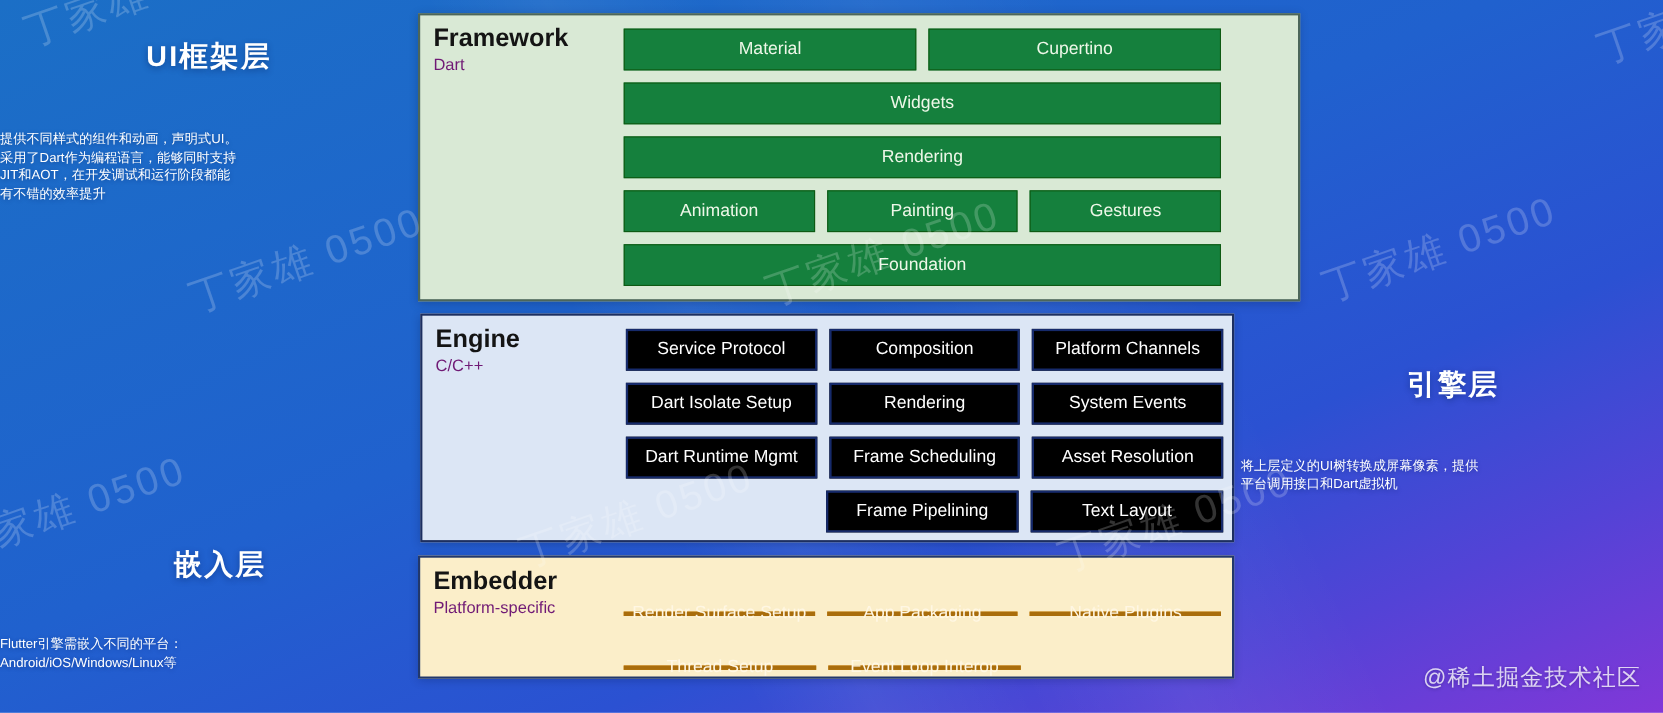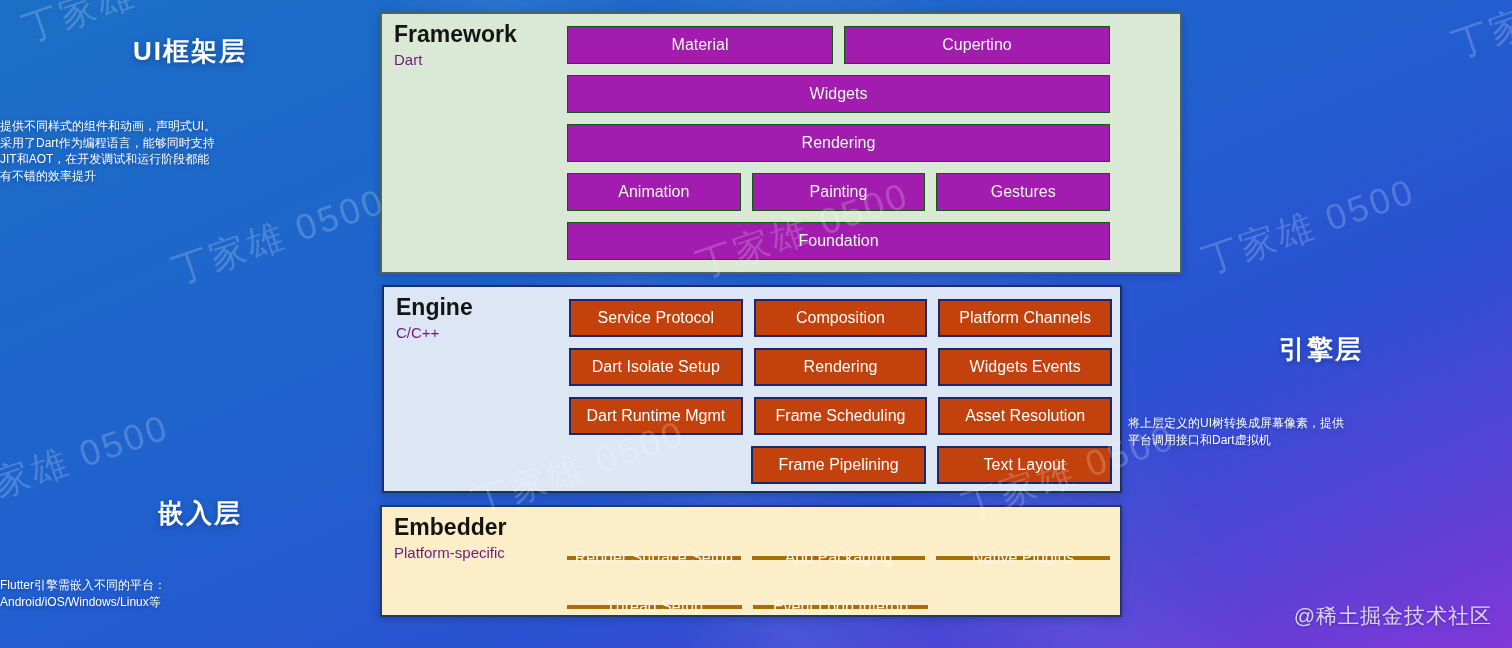--- a/index.html
+++ b/index.html
@@ -30,22 +30,22 @@
   .panel{position:absolute;box-sizing:border-box;box-shadow:0 2px 8px rgba(0,20,60,0.25);}
   #framework-panel{left:380px;top:12px;width:802px;height:262px;background:#d9e9d5;border:2px solid rgba(28,58,48,0.75);}
   #engine-panel{left:382px;top:285px;width:740px;height:208px;background:#dce6f5;border:2px solid #1d2f60;}
   #embedder-panel{left:380px;top:505px;width:742px;height:112px;background:#fbeec9;border:2px solid #22386b;}
   .panel-head{position:absolute;left:12px;top:8px;}
   .panel-title{font-size:23px;font-weight:700;color:#141414;line-height:1.1;}
   .panel-sub{font-size:15px;color:#701a75;margin-top:4px;}
   .rows{position:absolute;left:185px;top:12px;width:543px;}
   .row{display:flex;gap:11px;height:38px;margin-bottom:11px;}
   .box{flex:1;display:flex;align-items:center;justify-content:center;font-size:16px;white-space:nowrap;}
-  .box.g{background:#a21caf;border:1px solid #0e5a13;color:#eef7e8;}
-  .box.b{background:#c2410c;border:2px solid #162a6b;color:#ffffff;}
+  .box.g{background:#15803d;border:1px solid #0e5a13;color:#eef7e8;}
+  .box.b{background:#000000;border:2px solid #162a6b;color:#ffffff;}
   .box.o{background:#e6971b;border:2px solid #a96d0c;color:#fff7e4;margin-top:36px;}
   .spacer{flex:1;visibility:hidden;}
   
   .wm{
     position:absolute;color:rgba(255,255,255,0.20);font-size:36px;
     letter-spacing:3px;white-space:nowrap;transform:rotate(-19deg);
     pointer-events:none;font-weight:400;
   }
   #credit{
     position:absolute;right:20px;top:602px;color:rgba(255,255,255,0.78);
@@ -100,21 +100,21 @@
     </div>
     <div class="rows">
       <div class="row">
         <div class="box b">Service Protocol</div>
         <div class="box b">Composition</div>
         <div class="box b">Platform Channels</div>
       </div>
       <div class="row">
         <div class="box b">Dart Isolate Setup</div>
         <div class="box b">Rendering</div>
-        <div class="box b">Widgets Events</div>
+        <div class="box b">System Events</div>
       </div>
       <div class="row">
         <div class="box b">Dart Runtime Mgmt</div>
         <div class="box b">Frame Scheduling</div>
         <div class="box b">Asset Resolution</div>
       </div>
       <div class="row">
         <div class="spacer"></div>
         <div class="box b">Frame Pipelining</div>
         <div class="box b">Text Layout</div>

